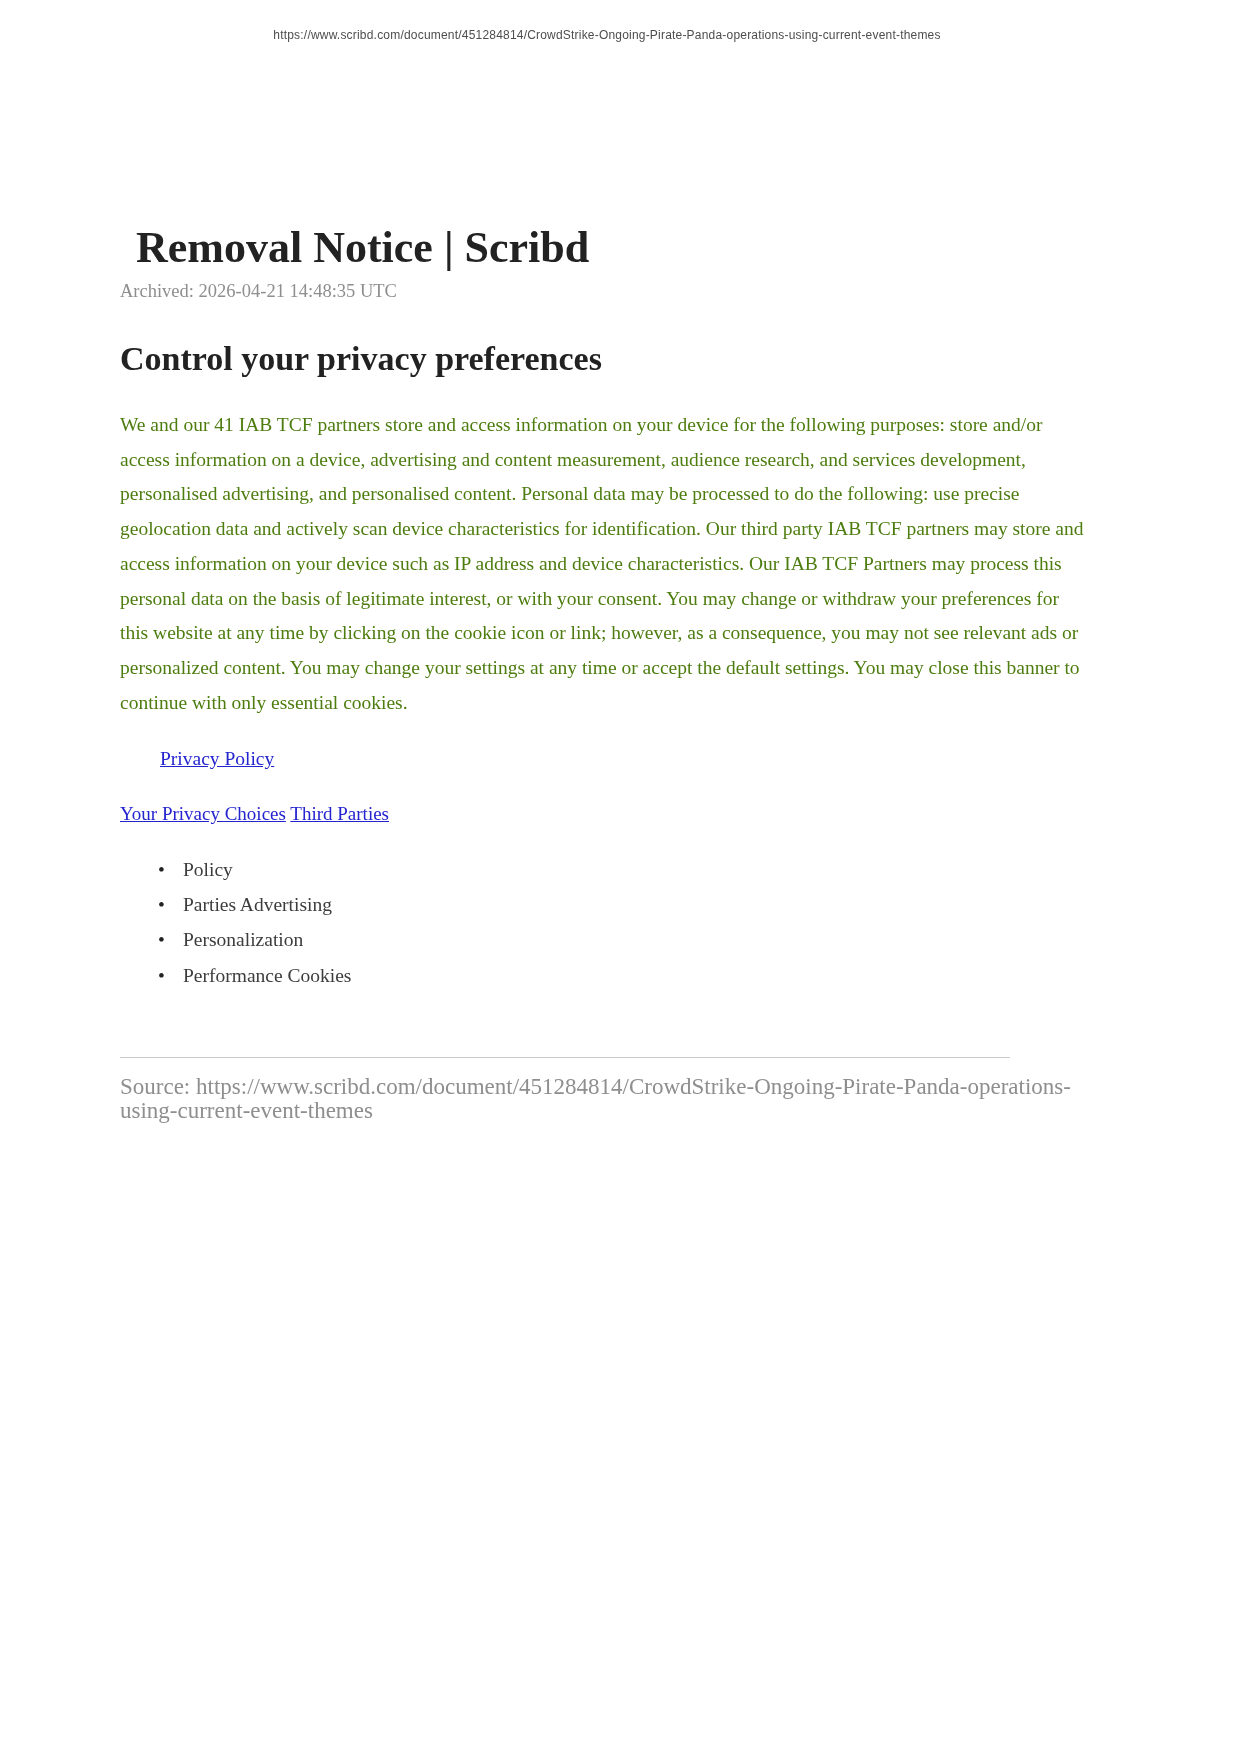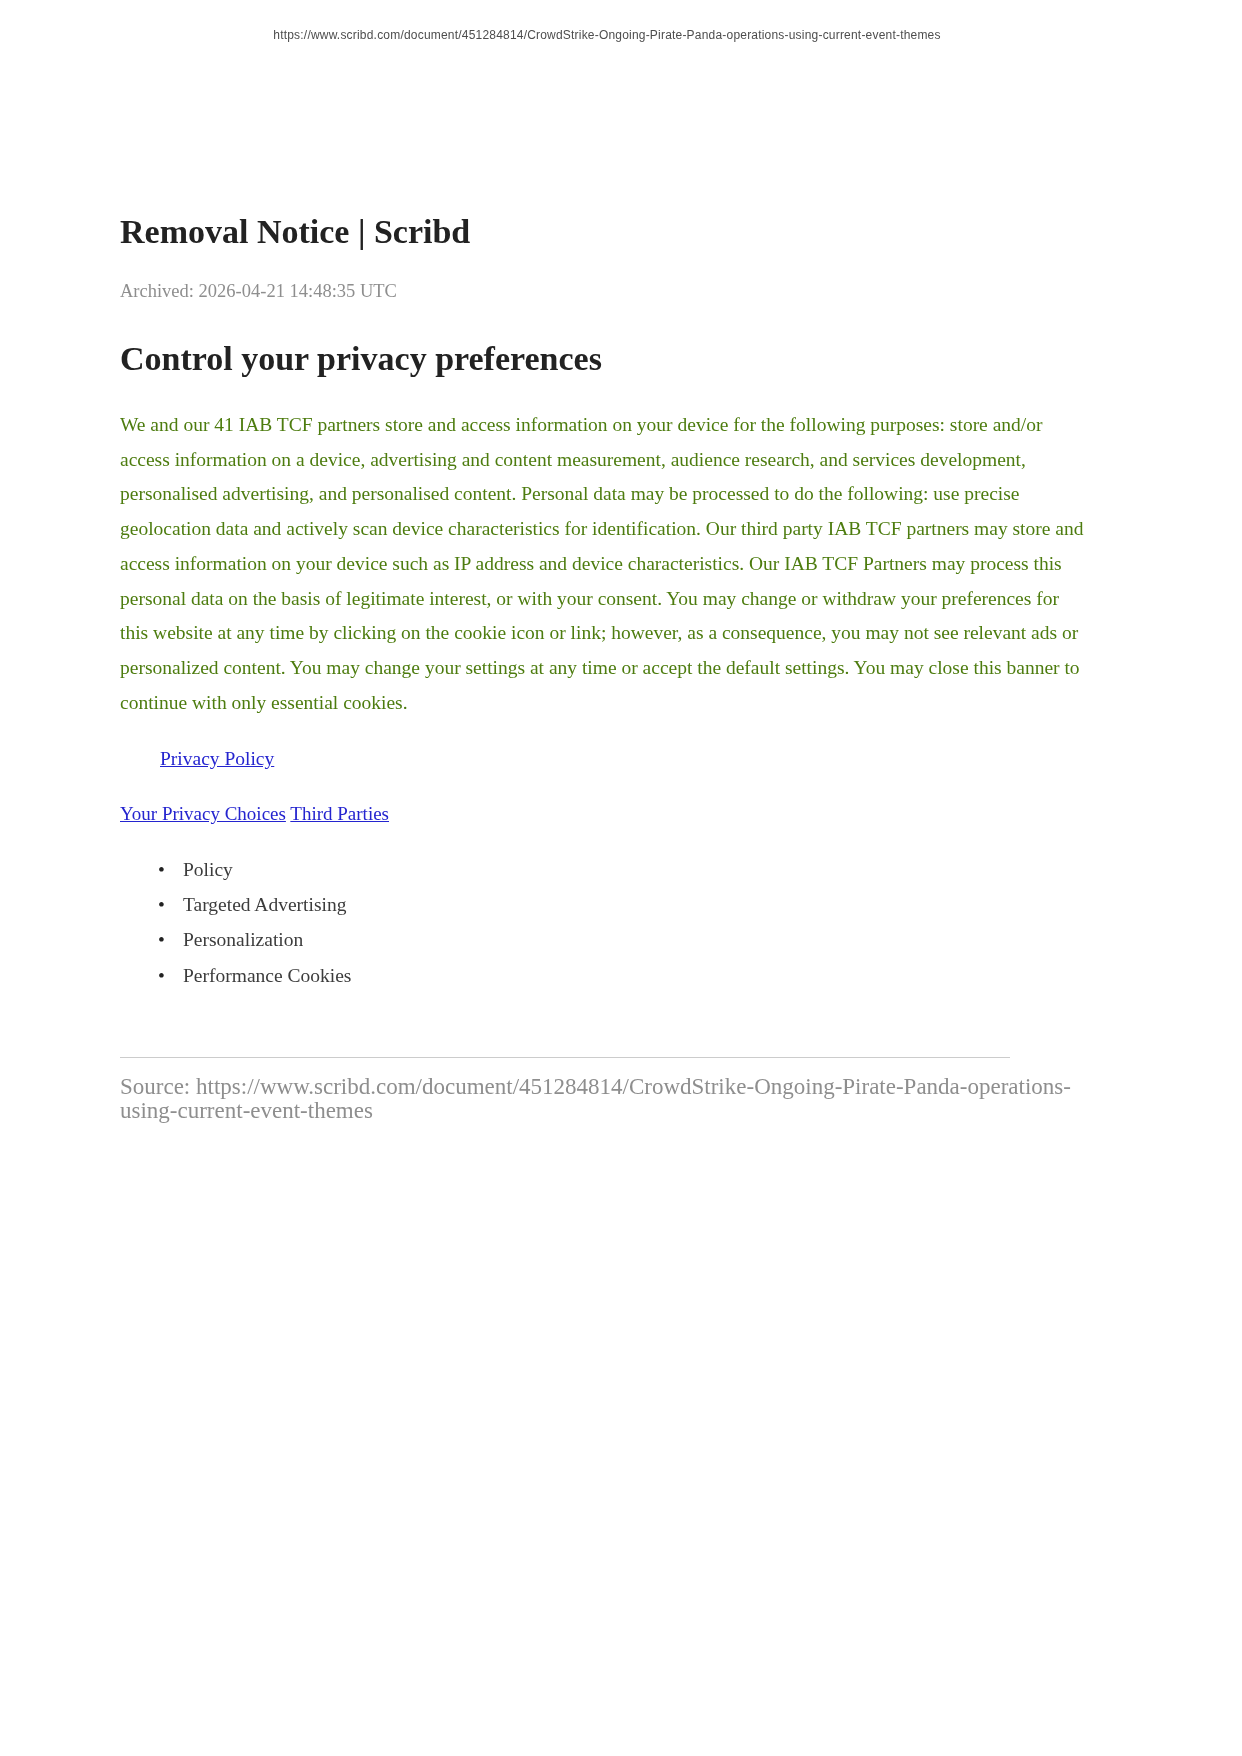--- a/index.html
+++ b/index.html
@@ -26,22 +26,22 @@
   .content {
     position: absolute;
     left: 120px;
     top: 0;
     width: 970px;
   }
   .doc-title {
     position: absolute;
     top: 212px;
     left: 0;
-    margin: 0;
-    font-size: 34px;
+    margin: 16px;
+    font-size: 44px;
     font-weight: bold;
     line-height: 40px;
     color: #222222;
   }
   .archived {
     position: absolute;
     top: 278px;
     left: 0;
     font-size: 18.5px;
     line-height: 26px;
@@ -148,21 +148,21 @@
       <a class="doc-link" href="#">Third Parties</a>
     </div>
 
     <ul class="purposes-list">
       <li>
         <span class="bullet-dot">•</span>
         <span>Policy</span>
       </li>
       <li>
         <span class="bullet-dot">•</span>
-        <span>Targeted Advertising</span>
+        <span>Parties Advertising</span>
       </li>
       <li>
         <span class="bullet-dot">•</span>
         <span>Personalization</span>
       </li>
       <li>
         <span class="bullet-dot">•</span>
         <span>Performance Cookies</span>
       </li>
     </ul>

